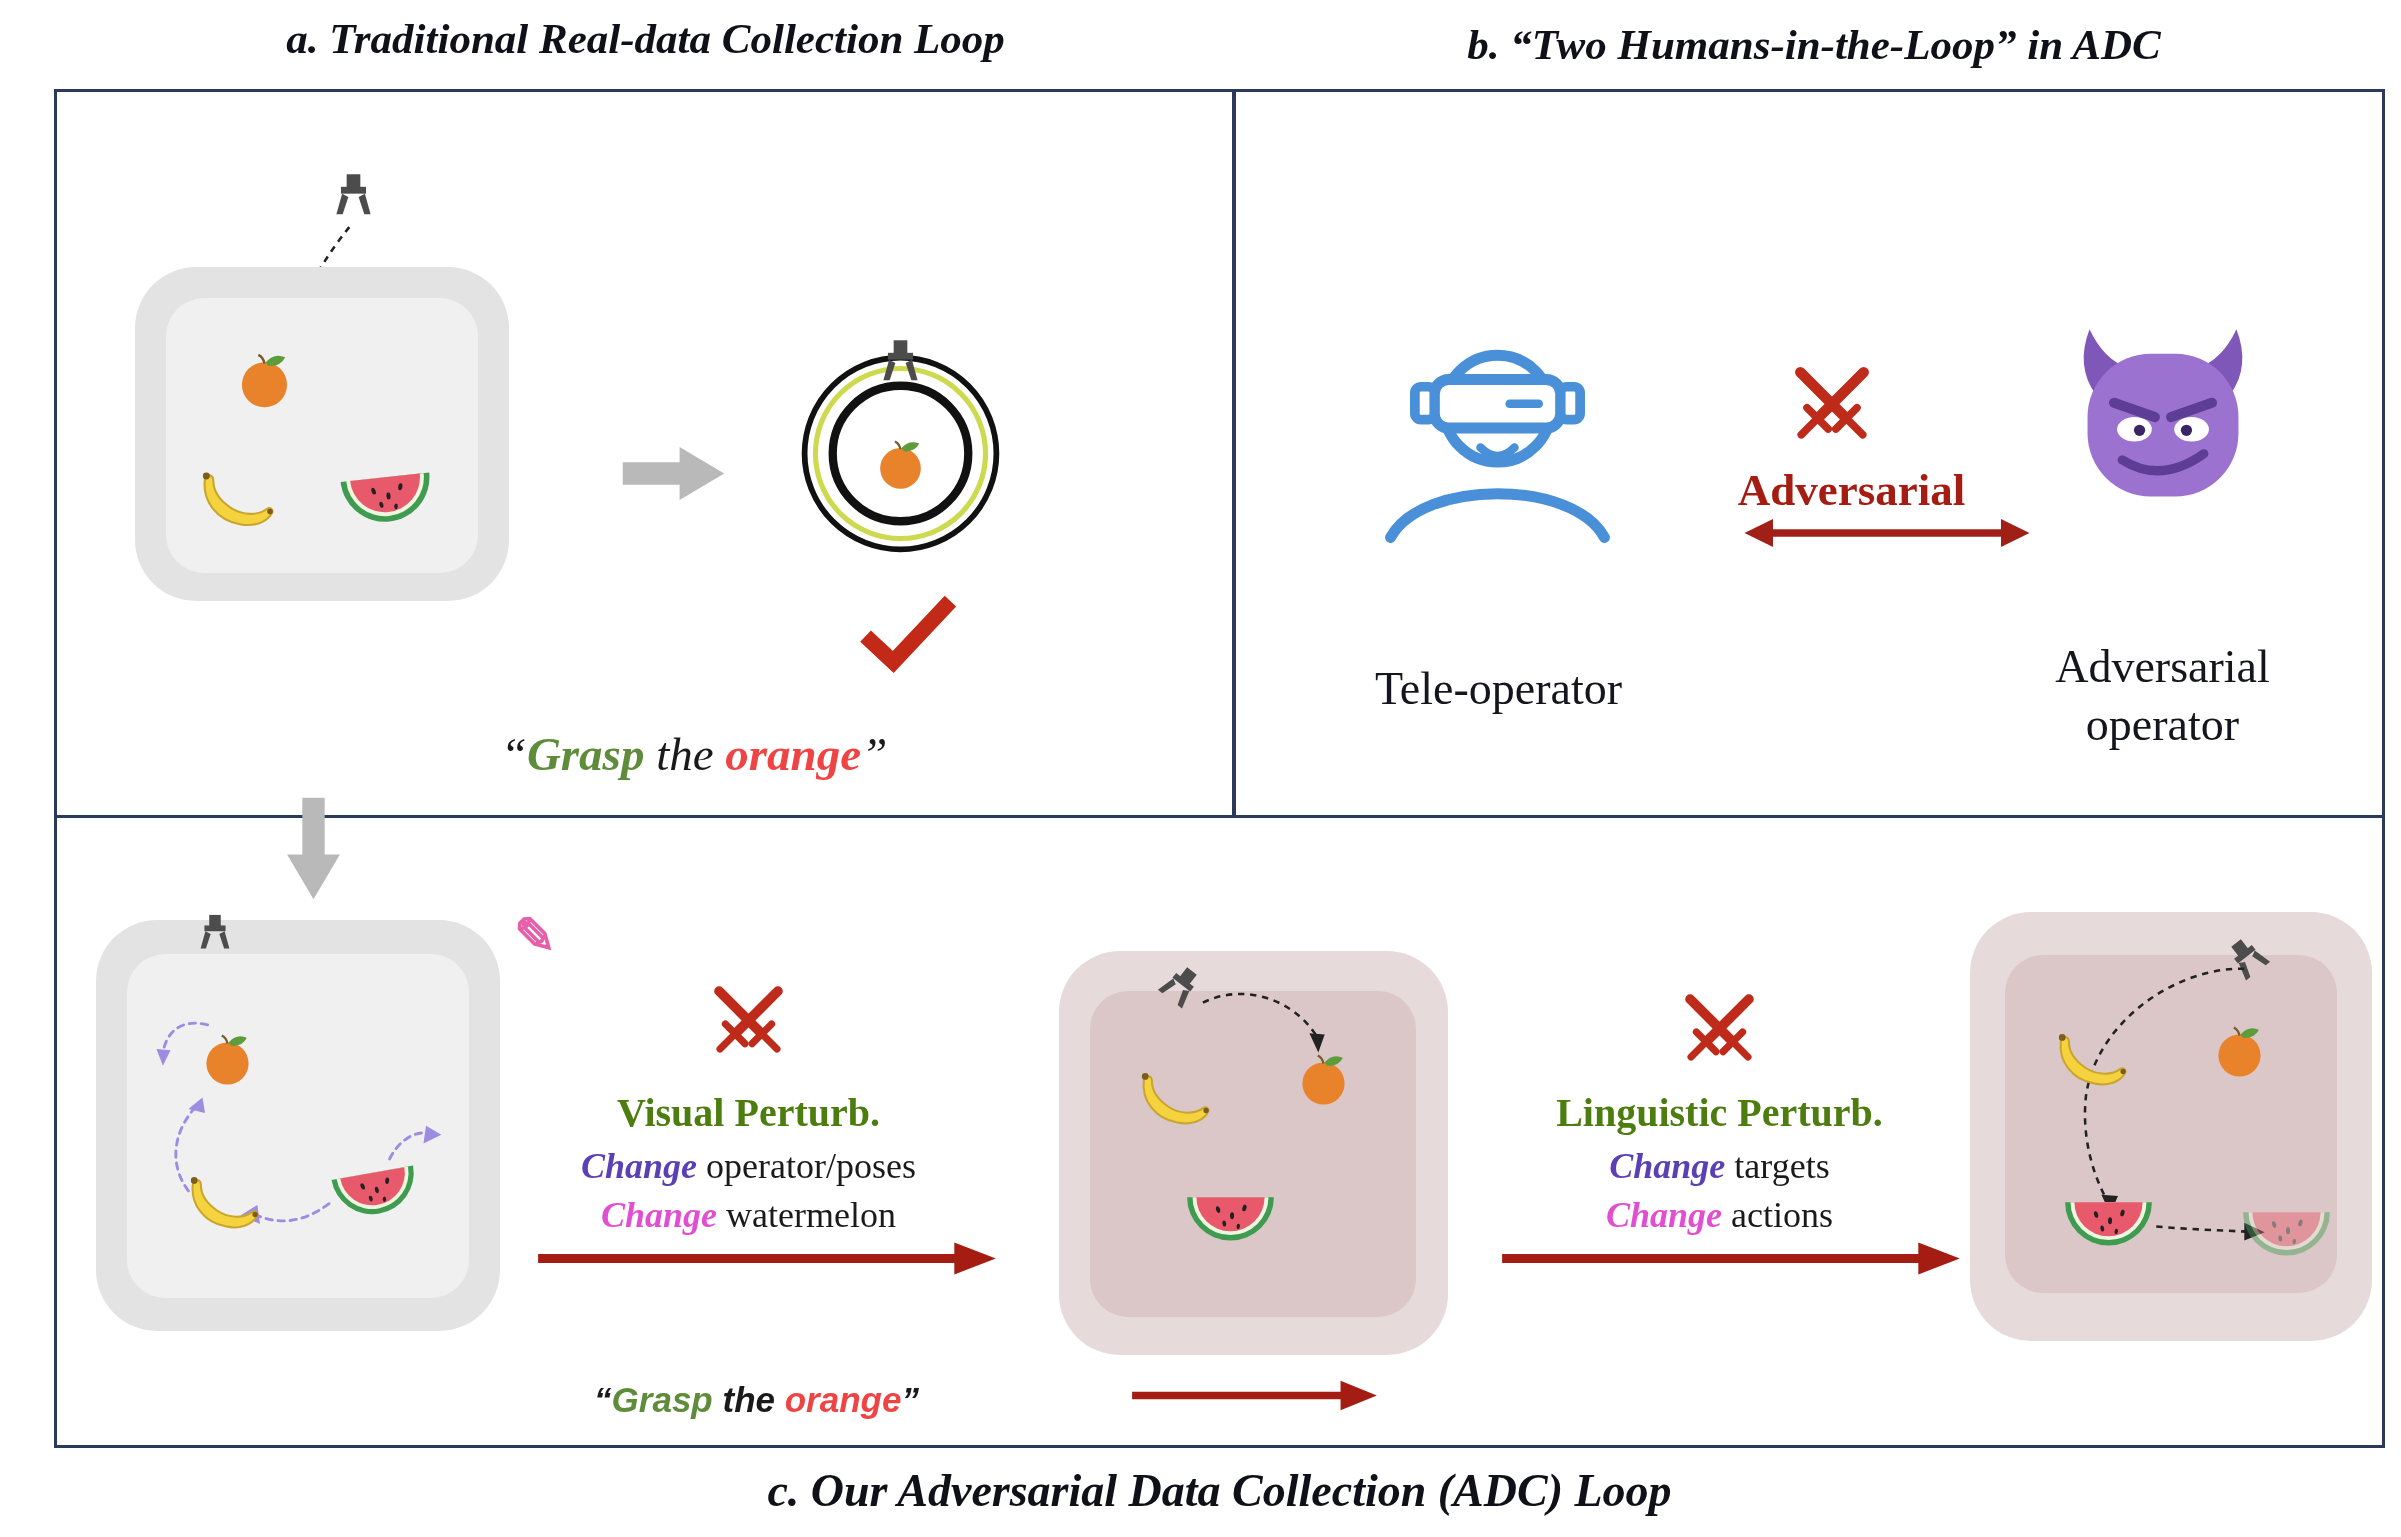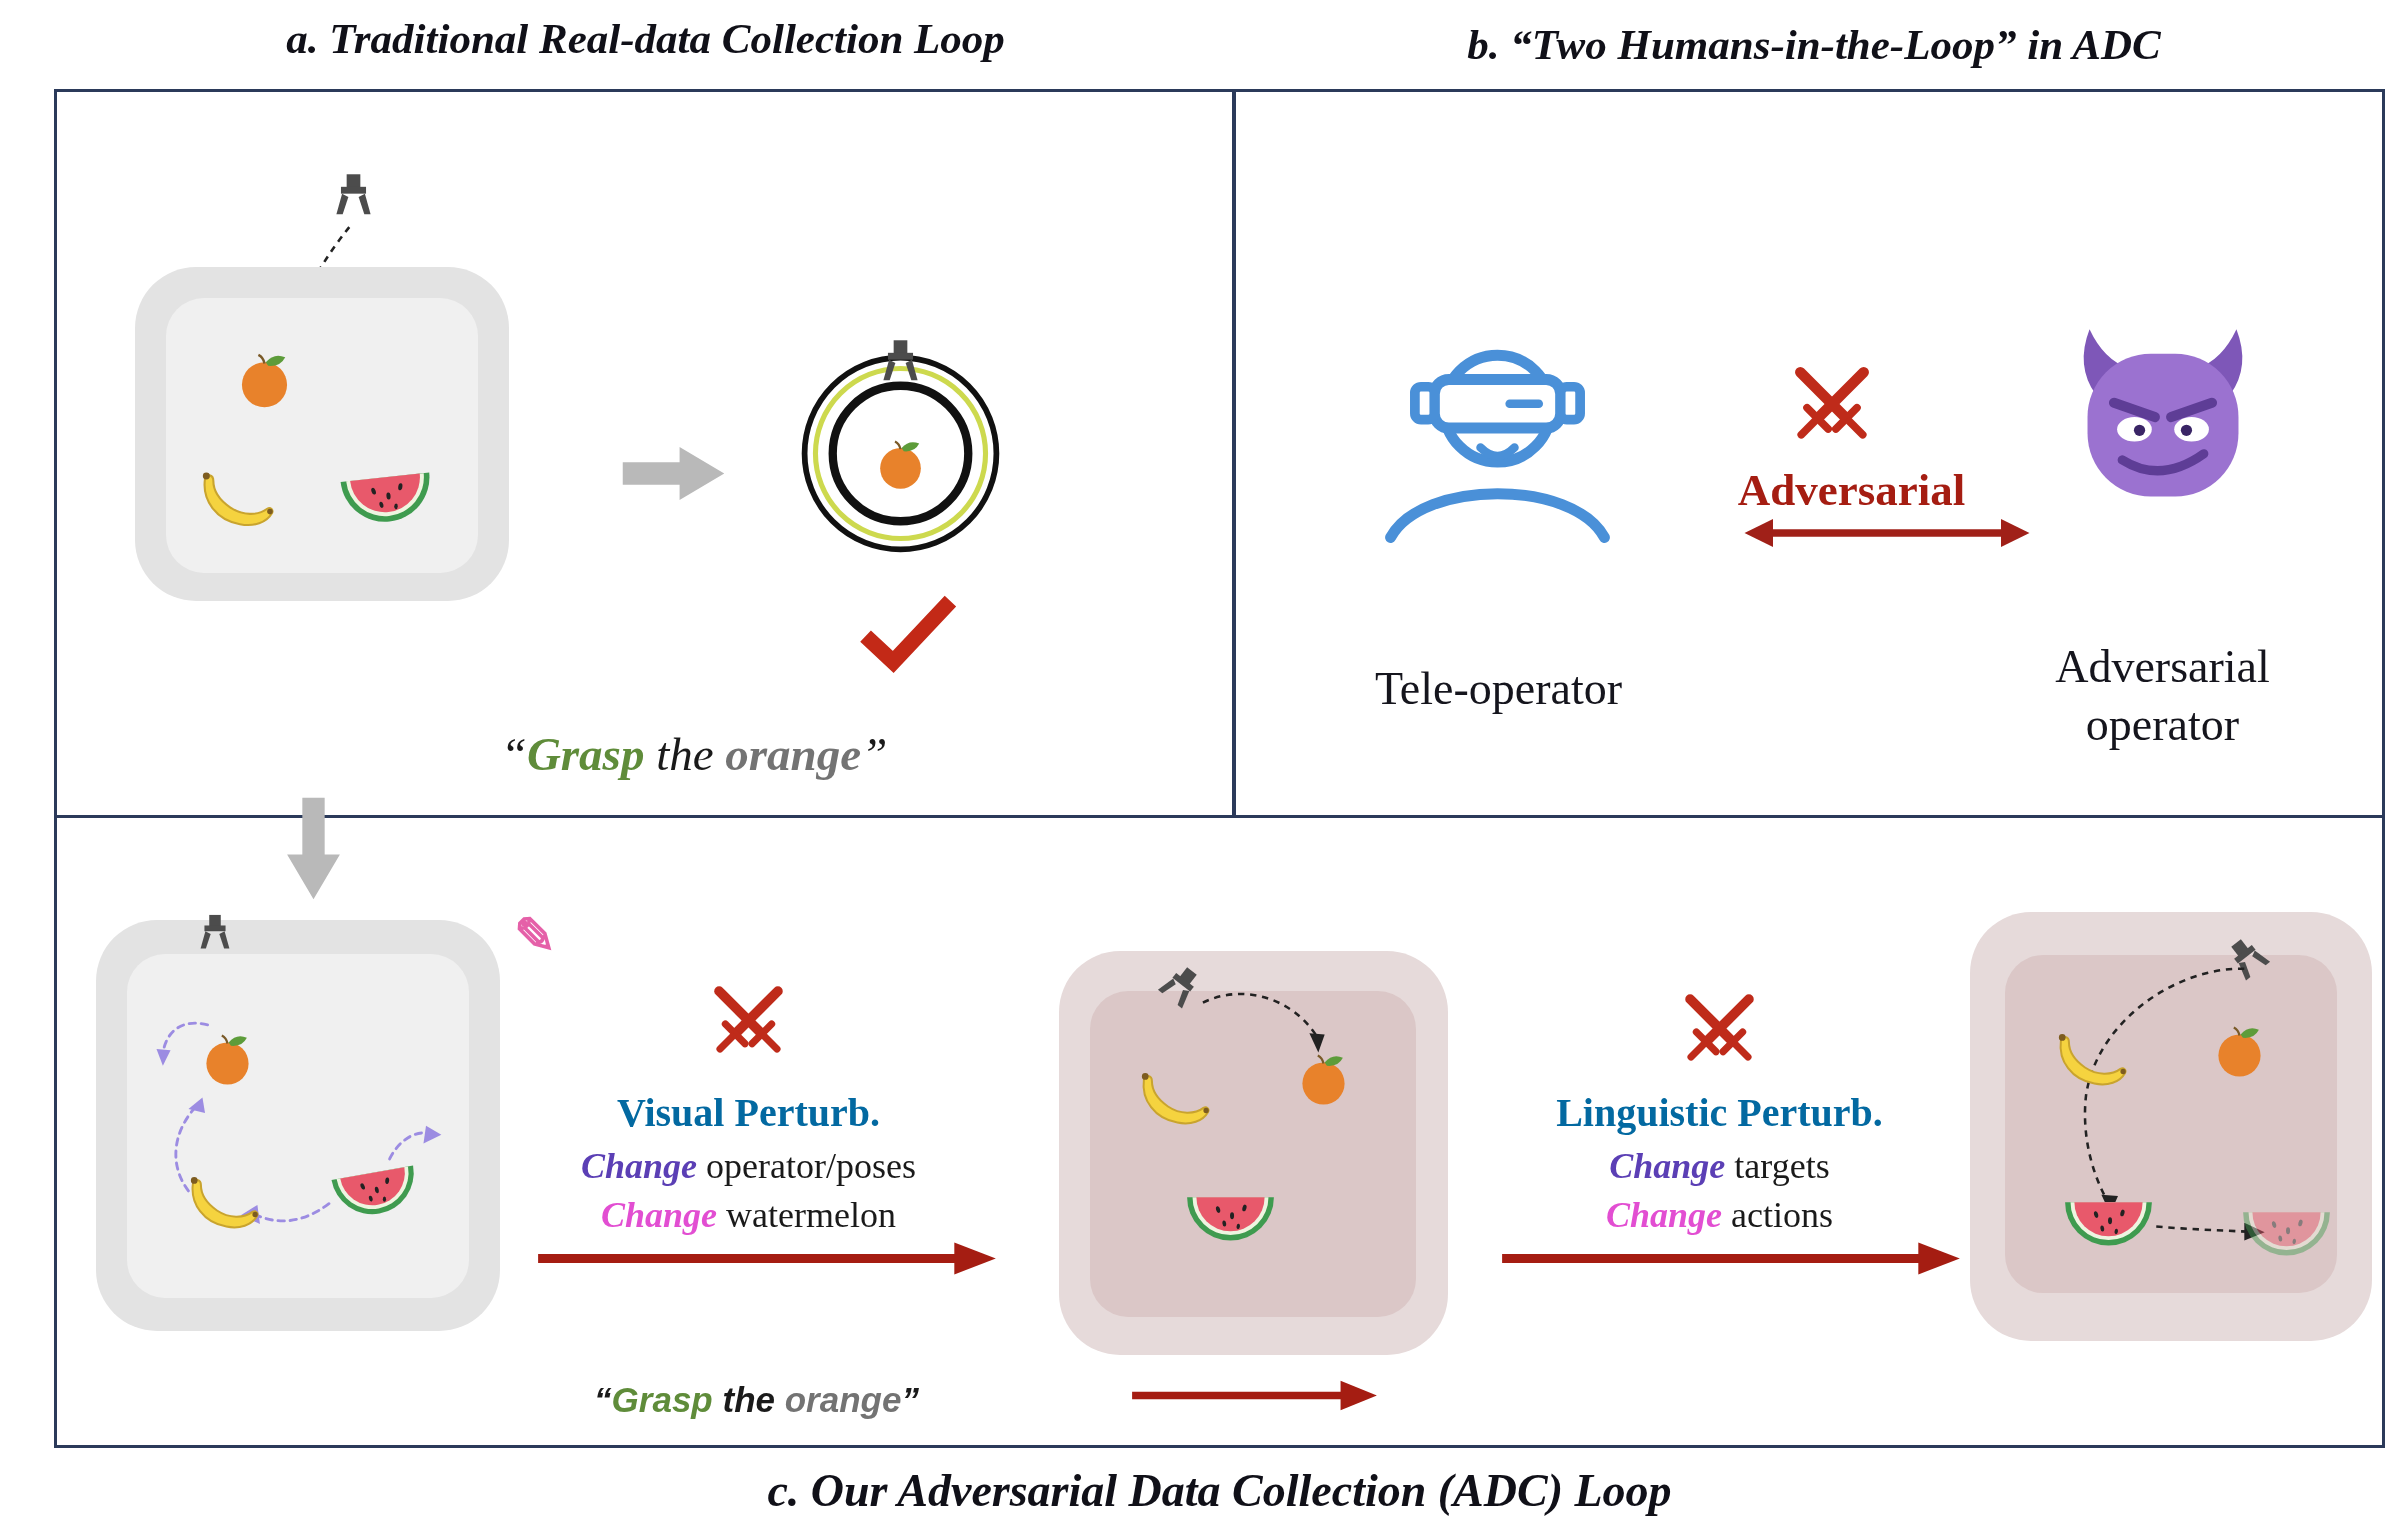--- a/index.html
+++ b/index.html
@@ -2,29 +2,29 @@
 <html style="font-size:10.2px"><head>
 <meta charset="utf-8">
 <style>
   html,body{margin:0;padding:0;background:#ffffff;}
   .canvas{position:relative;width:2401px;height:1537px;background:#fff;font-family:"Liberation Serif",serif;overflow:hidden;border-radius:20px;}
   .abs{position:absolute;}
   .panel{position:absolute;border:3.8px solid #2b3a5a;box-sizing:border-box;}
   .bold{font-weight:700;}
   .ital{font-style:italic;}
   .green{color:#5f8c3a;}
-  .dred{color:#737373;}
+  .dred{color:#ef4444;}
   .purple{color:#5b3fb5;}
   .magenta{color:#e24ed2;}
   .panel-title{font-weight:700;font-style:italic;font-size:43px;color:#101018;text-align:center;}
   .tray{position:absolute;border-radius:61px;}
   .tray-inner{position:absolute;border-radius:38px;}
   .label-b{font-weight:400;font-size:46px;color:#15151d;text-align:center;line-height:1.25;}
   .perturb{position:absolute;text-align:center;}
-  .perturb .p-title{font-weight:700;font-size:40px;color:#0369a1;margin-bottom:6.4px;}
+  .perturb .p-title{font-weight:700;font-size:40px;color:#4d7c0f;margin-bottom:6.4px;}
   .perturb .p-line{font-size:36px;color:#1a1a1a;line-height:1.34;}
   .caption-a{font-size:47px;font-style:italic;color:#1a1a1a;text-align:center;}
   .caption-c{font-size:35px;font-weight:700;font-style:italic;color:#1a1a1a;text-align:center;font-family:"Liberation Sans",sans-serif;line-height:1.35;}
   .pencil{font-size:50px;color:#e560a8;font-weight:700;}
 </style>
 </head>
 <body>
 
 <div class="canvas">
 

